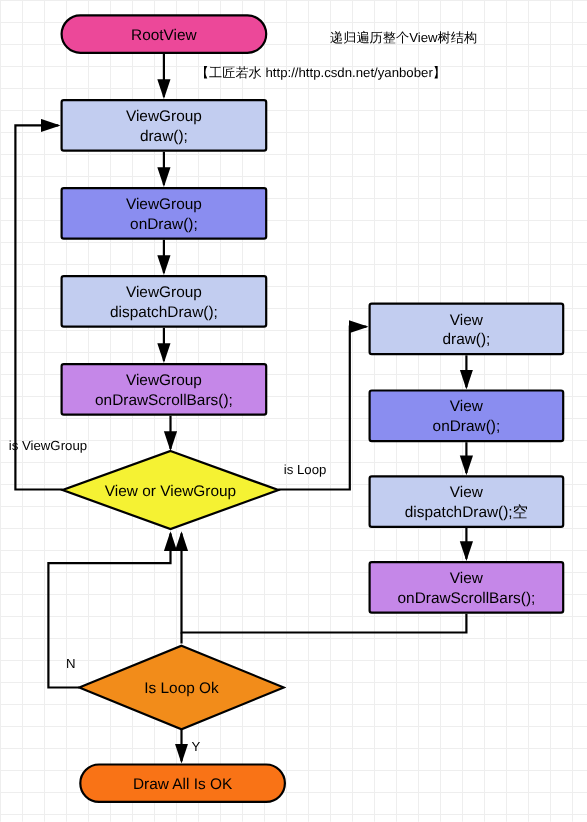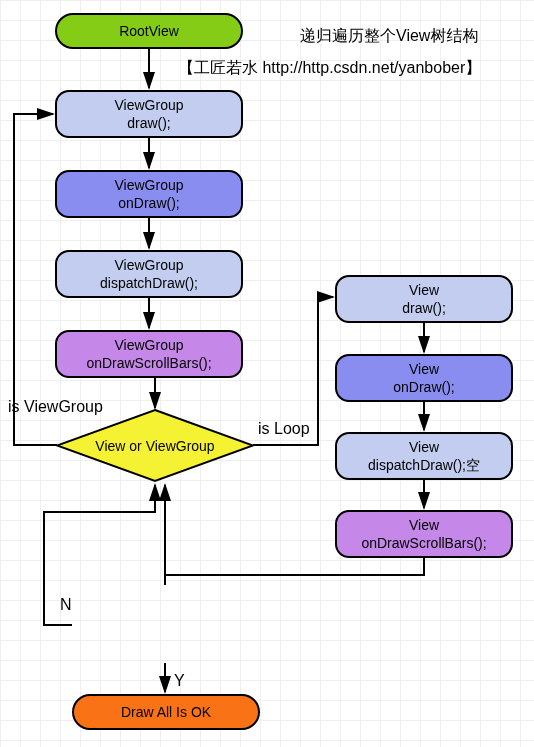--- a/index.html
+++ b/index.html
@@ -20,40 +20,40 @@
   .node {
     position: absolute;
     display: flex;
     align-items: center;
     justify-content: center;
     text-align: center;
     font-size: 14px;
     line-height: 1.3;
     border: 2px solid #000;
   }
-  .rect { border-radius: 14px; }
+  .rect { border-radius: 3px; }
   .pill { border-radius: 999px; }
-  .cyan { background: #84cc16; }
+  .cyan { background: #ec4899; }
   .lightblue { background: #c2cdf0; }
   .medblue { background: #8a8df0; }
   .purple { background: #c587e8; }
   .green { background: #f97316; }
   .diamond {
     position: absolute;
     display: flex;
     align-items: center;
     justify-content: center;
     text-align: left;
     font-size: 14px;
   }
   .diamond svg { position: absolute; top:0; left:0; width:100%; height:100%; }
   .diamond span { position: relative; z-index: 1; }
   .label {
     position: absolute;
-    font-size: 16px;
+    font-size: 12px;
     white-space: nowrap;
   }
   svg.arrows {
     position: absolute;
     top: 0; left: 0;
     width: 534px; height: 747px;
     pointer-events: none;
   }
 </style>
 </head>
@@ -89,20 +89,26 @@
 
   <div class="node rect lightblue" style="left:335px; top:275px; width:178px; height:48px; white-space:pre;">View
 draw();</div>
   <div class="node rect medblue" style="left:335px; top:354px; width:178px; height:48px; white-space:pre;">View
 onDraw();</div>
   <div class="node rect lightblue" style="left:335px; top:432px; width:178px; height:48px; white-space:pre;">View
 dispatchDraw();空</div>
   <div class="node rect purple" style="left:335px; top:510px; width:178px; height:48px; white-space:pre;">View
 onDrawScrollBars();</div>
 
+  <div class="diamond" style="left:70px; top:585px; width:190px; height:80px;">
+    <svg viewBox="0 0 190 80" preserveAspectRatio="none">
+        <polygon points="95,2 188,40 95,78 2,40" fill="#f28c1a" stroke="#000" stroke-width="2"></polygon>
+      </svg>
+    <span>Is Loop Ok</span>
+  </div>
   <div class="label" style="left:60px; top:596px;">N</div>
   <div class="label" style="left:174px; top:672px;">Y</div>
 
   <div class="node pill green" style="left:72px; top:694px; width:188px; height:36px;">Draw All Is OK</div>
 
   <svg class="arrows">
     <defs>
       <marker id="ah" markerWidth="10" markerHeight="10" refX="8" refY="3" orient="auto" markerUnits="strokeWidth">
         <path d="M0,0 L0,6 L9,3 z" fill="#000"></path>
       </marker>

